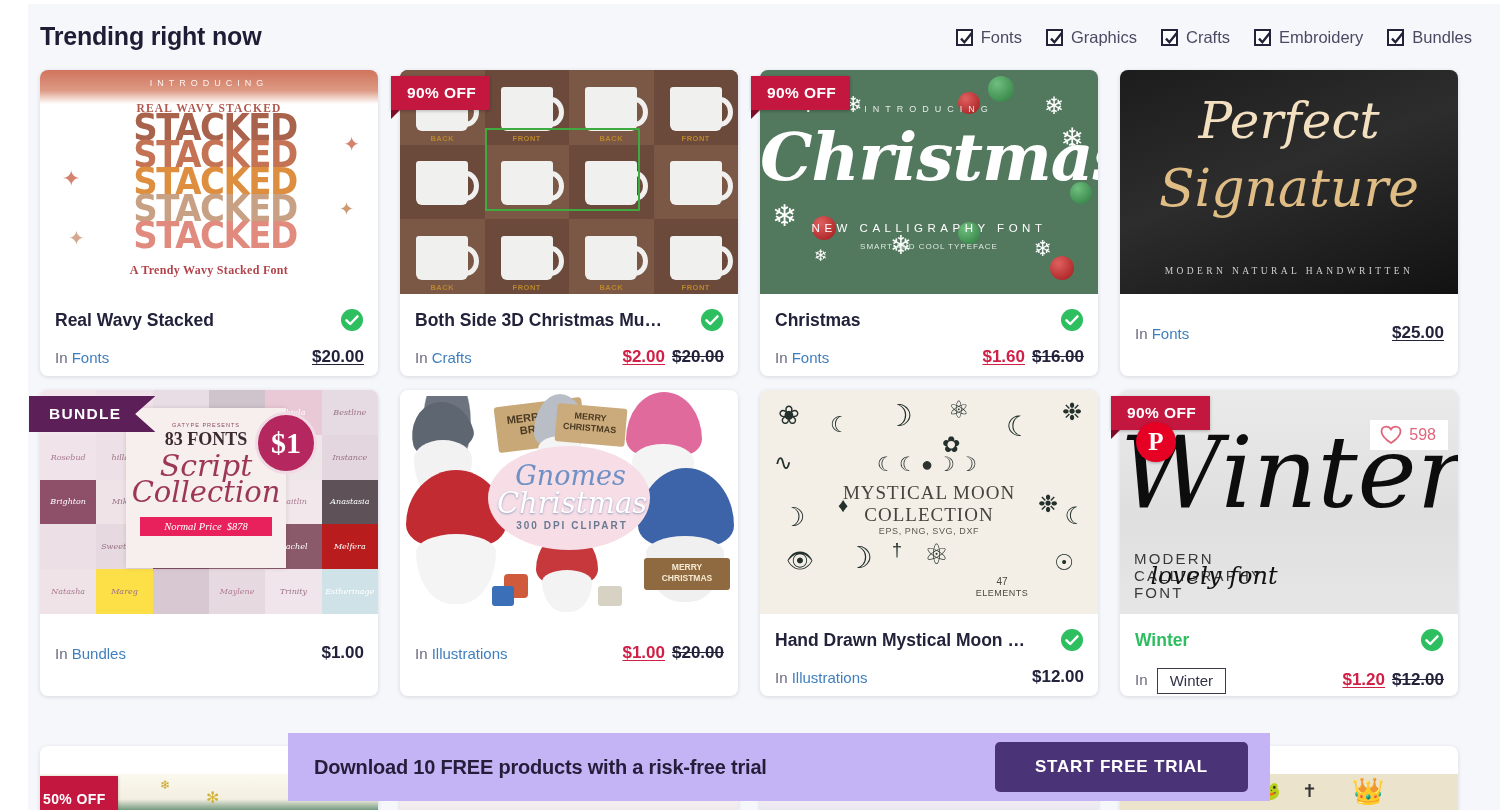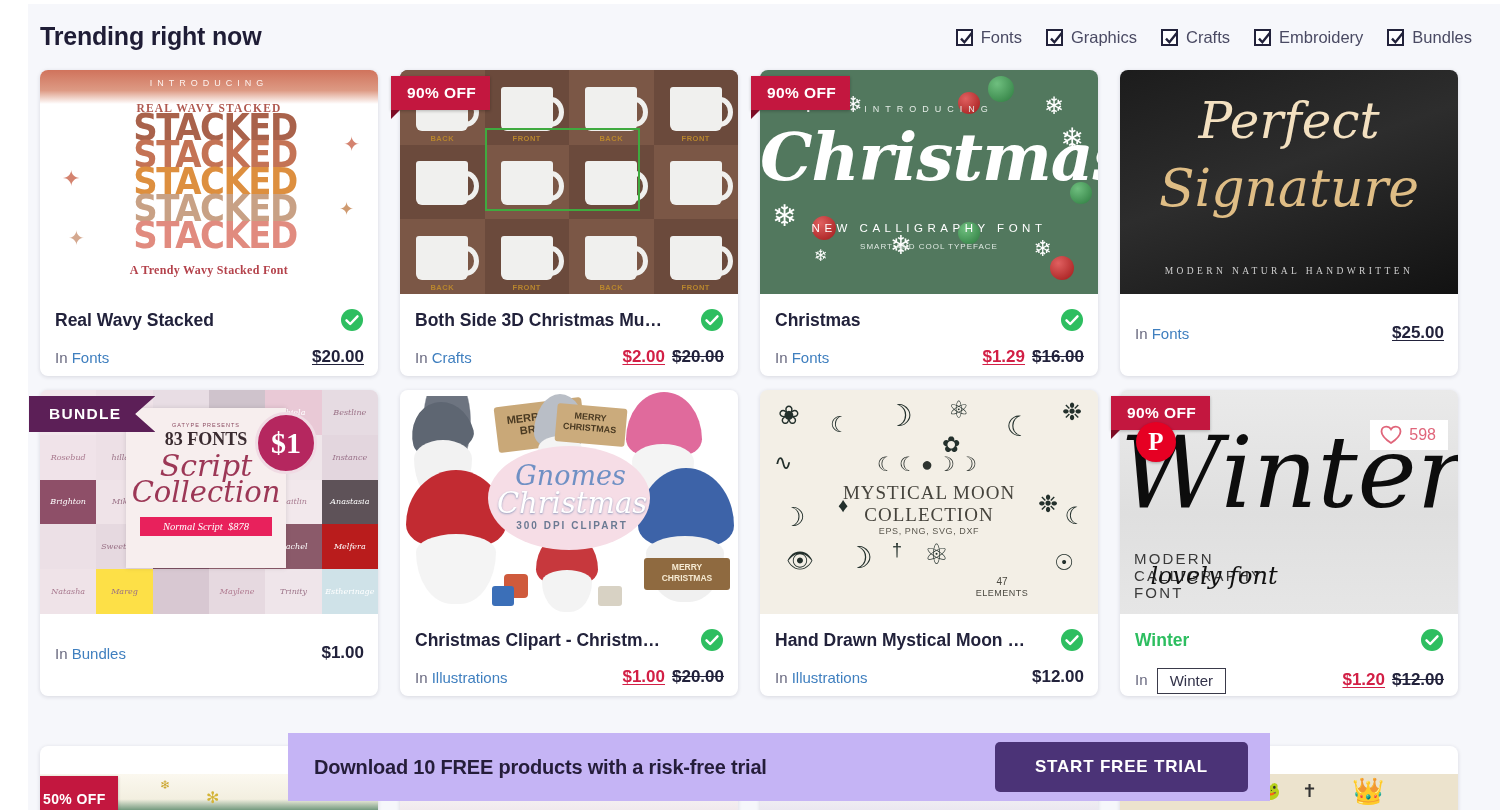--- a/index.html
+++ b/index.html
@@ -732,21 +732,21 @@
                     <path d="M6.5 12.3 L10.2 16 L17.5 8.3" stroke="#ffffff" stroke-width="2.4" fill="none" stroke-linecap="round" stroke-linejoin="round"></path>
                   </svg>
               </span>
             </div>
             <div class="card-meta-row">
               <div class="card-cat">
                 <span>In</span>
                 <a href="#">Fonts</a>
               </div>
               <div class="price-wrap">
-                <span class="price-sale">$1.29</span>
+                <span class="price-sale">$1.60</span>
                 <span class="price-old">$16.00</span>
               </div>
             </div>
           </div>
         </div>
 
         <div class="card">
           <div class="card-thumb">
             <div class="art art-sig">
               <div class="l1">Perfect</div>
@@ -810,21 +810,21 @@
                 <div class="tile" style="background:#e6d9e0;color:#b07a90">Maylene</div>
                 <div class="tile" style="background:#efe5ea;color:#9d7489">Trinity</div>
                 <div class="tile" style="background:#cfe2e8;color:#ffffff">Estherinage</div>
               </div>
               <div class="panel">
                 <div class="pp">GATYPE PRESENTS</div>
                 <div class="n83">83 FONTS</div>
                 <div class="s1">Script</div>
                 <div class="s2">Collection</div>
                 <div class="normal">
-                  <span>Normal Script</span>&nbsp;&nbsp;<span>$878</span>
+                  <span>Normal Price</span>&nbsp;&nbsp;<span>$878</span>
                 </div>
               </div>
               <div class="dollar">$1</div>
             </div>
           </div>
           <div class="card-body">
             <div class="card-meta-row">
               <div class="card-cat">
                 <span>In</span>
                 <a href="#">Bundles</a>
@@ -869,29 +869,20 @@
               <div style="position:absolute;left:92px;top:196px;width:22px;height:20px;background:#3b6fb8;border-radius:3px;"></div>
               <div style="position:absolute;left:198px;top:196px;width:24px;height:20px;background:#d8d2c4;border-radius:3px;"></div>
 
               <div class="blob"></div>
               <div class="g1">Gnomes</div>
               <div class="g2">Christmas</div>
               <div class="g3">300 DPI CLIPART</div>
             </div>
           </div>
           <div class="card-body">
-            <div class="card-title-row">
-              <div class="card-title">Christmas Clipart - Christm…</div>
-              <span class="verified">
-                <svg width="24" height="24" viewBox="0 0 24 24">
-                    <circle cx="12" cy="12" r="11" fill="#2dbe60"></circle>
-                    <path d="M6.5 12.3 L10.2 16 L17.5 8.3" stroke="#ffffff" stroke-width="2.4" fill="none" stroke-linecap="round" stroke-linejoin="round"></path>
-                  </svg>
-              </span>
-            </div>
             <div class="card-meta-row">
               <div class="card-cat">
                 <span>In</span>
                 <a href="#">Illustrations</a>
               </div>
               <div class="price-wrap">
                 <span class="price-sale">$1.00</span>
                 <span class="price-old">$20.00</span>
               </div>
             </div>

